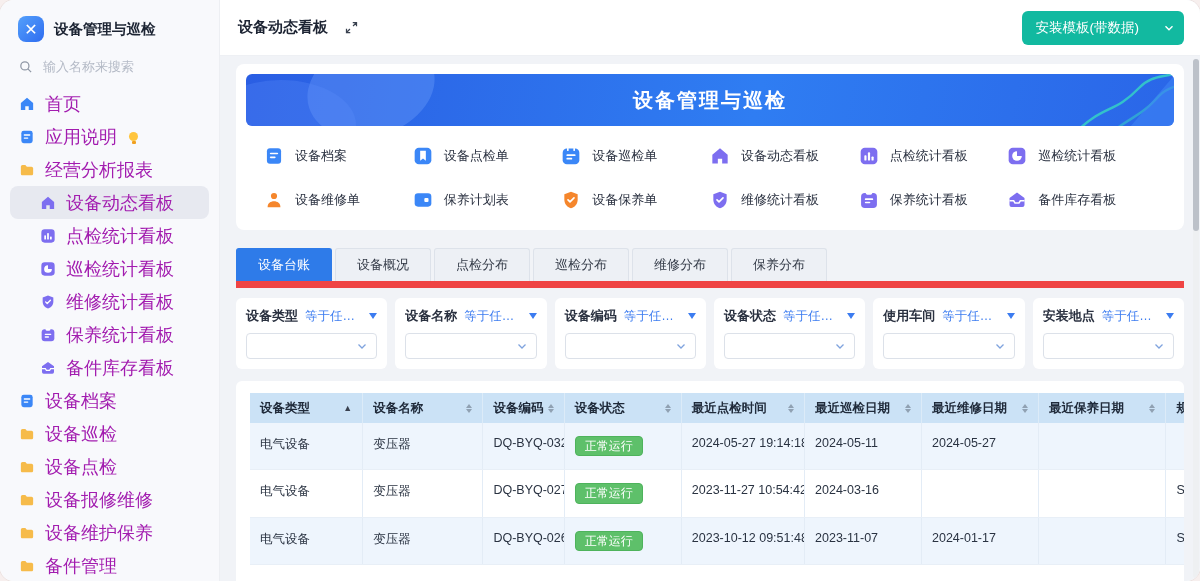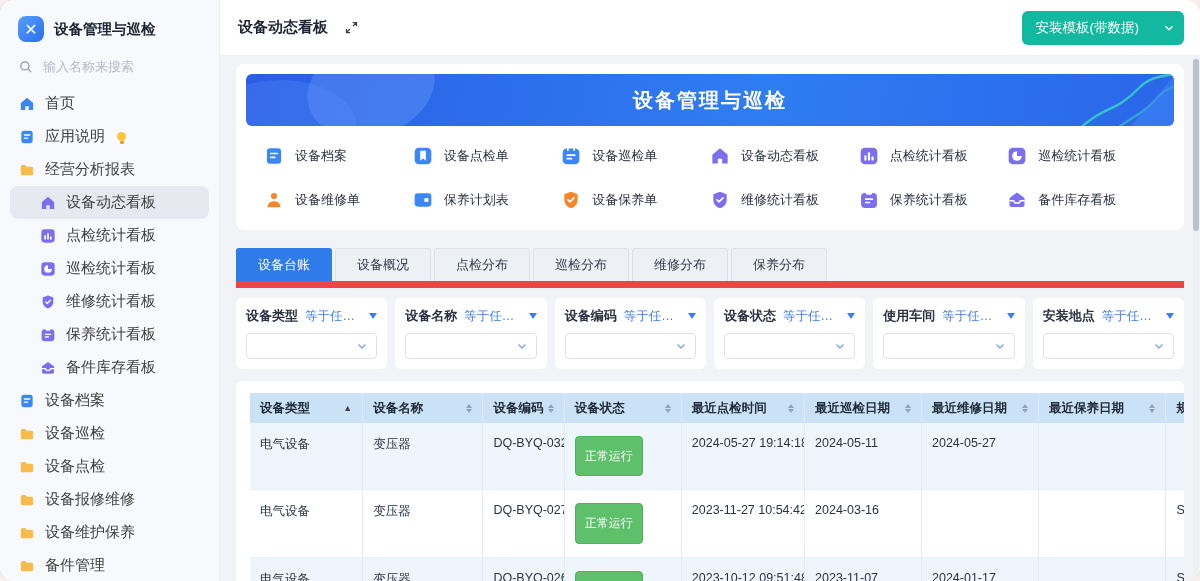--- a/index.html
+++ b/index.html
@@ -14,21 +14,21 @@
   .search-row{display:flex;align-items:center;gap:8px;margin:0 18px 12px;}
   .search-row svg{width:15px;height:15px;color:#8f97a5;flex:none;}
   .search-input{border:none;outline:none;background:transparent;font-size:13px;color:#5a6270;width:150px;font-family:inherit;}
   .search-input::placeholder{color:#b4bac6;}
   .nav{flex:1;overflow:hidden;}
   .nav-item{display:flex;align-items:center;gap:10px;height:33px;margin:0 10px;padding:0 9px;border-radius:8px;cursor:pointer;}
   .nav-item.sub{padding-left:30px;}
   .nav-item.active{background:#e7e9f0;}
   .nav-ic{width:16px;height:16px;flex:none;display:flex;}
   .nav-ic svg{width:16px;height:16px;}
-  .nav-label{font-size:15px;color:#404040;font-weight:500;white-space:nowrap;}
+  .nav-label{font-size:18px;color:#a21caf;font-weight:500;white-space:nowrap;}
   .bulb{width:9px;height:9px;background:#ffc53d;border-radius:50%;position:relative;margin-left:2px;flex:none;}
   .bulb::after{content:"";position:absolute;left:2.5px;bottom:-3px;width:4px;height:3px;background:#f0a020;border-radius:1px;}
 
   .ic-blue{color:#3b87f7;} .ic-purple{color:#7d6ef0;} .ic-orange{color:#f5862c;} .ic-yellow{color:#f6bb4a;}
 
   
   .main{flex:1;min-width:0;display:flex;flex-direction:column;background:#f1f3f7;}
   .topbar{height:56px;flex:none;background:#fff;display:flex;align-items:center;justify-content:space-between;padding:0 16px 0 18px;border-bottom:1px solid #eef0f4;}
   .topbar-left{display:flex;align-items:center;gap:16px;}
   .page-title{font-size:15px;font-weight:700;color:#1d2433;}
@@ -77,21 +77,21 @@
   table{border-collapse:collapse;table-layout:fixed;width:1000px;}
   th{background:#cbe2f6;font-size:12.5px;color:#202b3b;text-align:left;padding:0 10px;height:30px;font-weight:600;border-right:1px solid #dcebf8;white-space:nowrap;overflow:hidden;}
   .th-inner{display:flex;align-items:center;justify-content:space-between;gap:4px;}
   .sort-asc{font-size:9px;color:#39414f;cursor:pointer;}
   .sort-both{display:flex;flex-direction:column;gap:1px;cursor:pointer;}
   .sort-both i{display:block;width:0;height:0;border-left:3.5px solid transparent;border-right:3.5px solid transparent;}
   .sort-both .t-up{border-bottom:4px solid #55607080;}
   .sort-both .t-down{border-top:4px solid #55607080;}
   td{font-size:12.5px;color:#2a3342;padding:13px 10px;border-right:1px solid #e3ecf6;border-bottom:1px solid #e8eff7;background:#fff;white-space:nowrap;overflow:hidden;vertical-align:top;}
   tbody tr:nth-child(odd) td{background:#eef5fd;}
-  .badge{display:inline-block;background:#5ec06a;border:1px solid #4eb35c;color:#fff;padding:12px 9px;border-radius:4px;font-size:12px;line-height:1.2;}
+  .badge{display:inline-block;background:#5ec06a;border:1px solid #4eb35c;color:#fff;padding:2px 9px;border-radius:4px;font-size:12px;line-height:1.2;}
 
   
   .vscrollbar{position:absolute;right:1px;top:3px;bottom:3px;width:6px;background:#eef0f2;border-radius:3px;}
   .vthumb{position:absolute;top:0;left:0;width:6px;height:172px;background:#bcc1c9;border-radius:3px;cursor:pointer;}
 </style>
 </head>
 <body>
 
 <div class="app">
 

